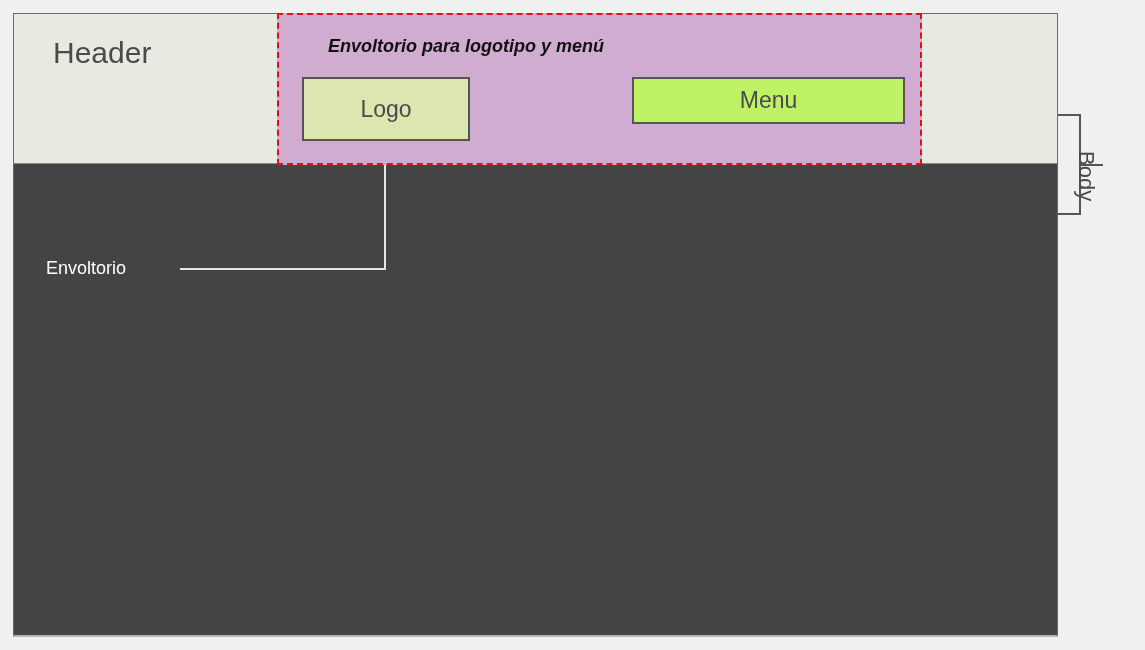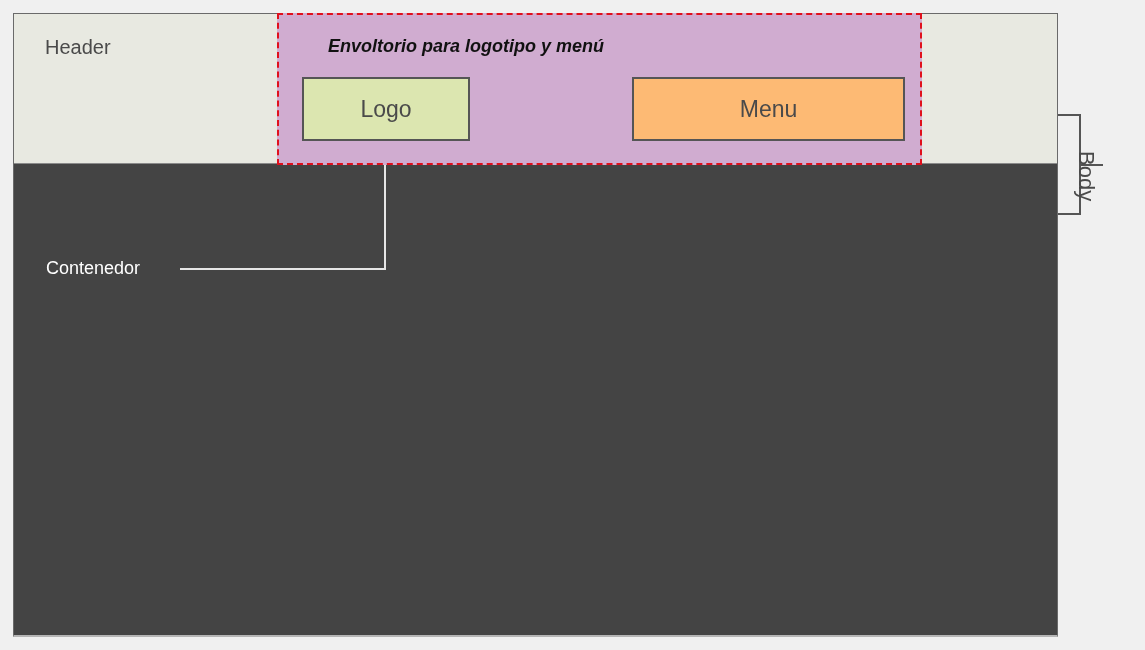--- a/index.html
+++ b/index.html
@@ -11,39 +11,39 @@
     .frame {
       position: absolute; left: 13px; top: 13px; width: 1045px; height: 624px;
       background: #444444; box-sizing: border-box;
       border: 1px solid #6a6a6a; border-bottom: 2px solid #b5b5b5;
     }
     .header {
       position: absolute; left: 14px; top: 14px; width: 1043px; height: 150px;
       background: #e8e9e1; border-bottom: 1px solid #8a8a8a; box-sizing: border-box;
     }
     .header-label {
-      position: absolute; left: 45px; top: 36px; font-size: 20px; color: #4a4a4a;
+      position: absolute; left: 53px; top: 36px; font-size: 30px; color: #4a4a4a;
     }
     .wrapper {
       position: absolute; left: 277px; top: 13px; width: 645px; height: 152px;
       background: #d0acd0; box-sizing: border-box;
       border: 2px dashed #e0101c;
     }
     .wrapper-label {
       position: absolute; left: 328px; top: 36px; font-size: 18px; font-style: italic;
       color: #111111;
       font-weight: bold;
     }
     .box {
       position: absolute; box-sizing: border-box; border: 2px solid #555555;
       display: flex; align-items: center; justify-content: center;
       font-size: 23px; color: #4a4a4a;
     }
     .logo-box { left: 302px; top: 77px; width: 168px; height: 64px; background: #dce6b0; }
-    .menu-box { left: 632px; top: 77px; width: 273px; height: 64px; background: #fdba74; }
+    .menu-box { left: 632px; top: 77px; width: 273px; height: 47px; background: #bef264; }
     .leader-v {
       position: absolute; left: 384px; top: 165px; width: 2px; height: 105px; background: #e6e6e6;
     }
     .leader-h {
       position: absolute; left: 180px; top: 268px; width: 206px; height: 2px; background: #e6e6e6;
     }
     .contenedor-label {
       position: absolute; left: 46px; top: 258px; font-size: 18px; color: #ffffff;
     }
     .bracket {
@@ -72,17 +72,17 @@
 
 <div class="box logo-box">
   <span>Logo</span>
 </div>
 <div class="box menu-box">
   <span>Menu</span>
 </div>
 
 <div class="leader-v"></div>
 <div class="leader-h"></div>
-<div class="contenedor-label">Contenedor</div>
+<div class="contenedor-label">Envoltorio</div>
 
 <div class="bracket"></div>
 <div class="bracket-tick"></div>
 <div class="body-label">Body</div>
 
 </body></html>

